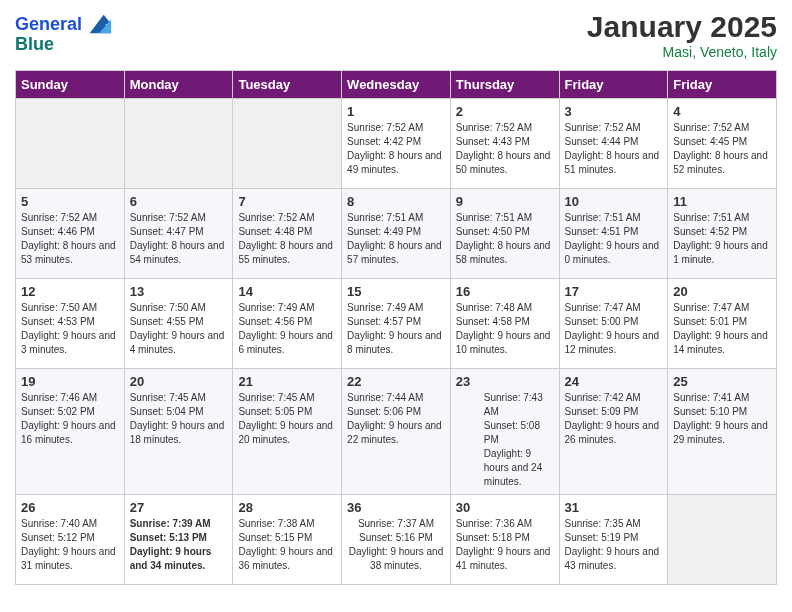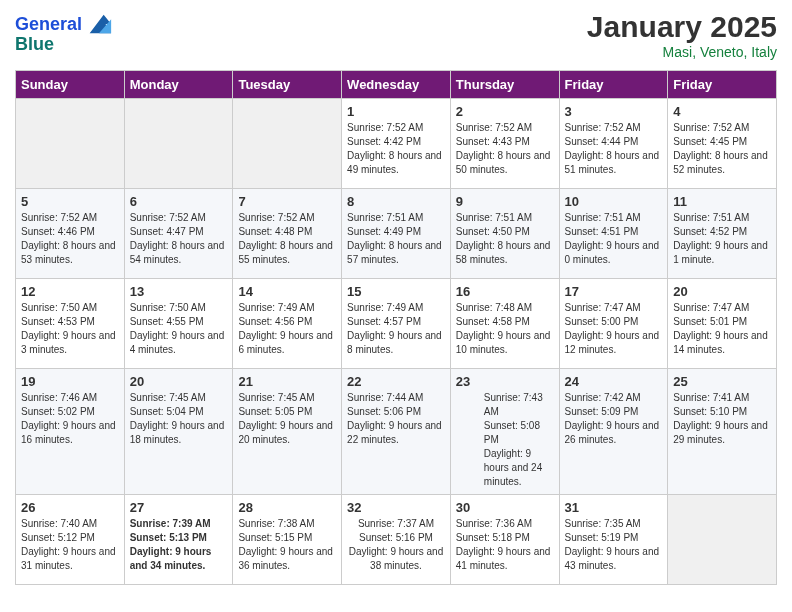--- a/index.html
+++ b/index.html
@@ -299,21 +299,21 @@
 Sunset: 5:13 PM
 Daylight: 9 hours and 34 minutes.</div>
           </td>
           <td>
             <div class="day-number">28</div>
             <div class="day-info" style="white-space: pre-line;">Sunrise: 7:38 AM
 Sunset: 5:15 PM
 Daylight: 9 hours and 36 minutes.</div>
           </td>
           <td>
-            <div class="day-number">32</div>
+            <div class="day-number">36</div>
             <div class="day-info" style="white-space: pre-line; text-align: center;">Sunrise: 7:37 AM
 Sunset: 5:16 PM
 Daylight: 9 hours and 38 minutes.</div>
           </td>
           <td>
             <div class="day-number">30</div>
             <div class="day-info" style="white-space: pre-line;">Sunrise: 7:36 AM
 Sunset: 5:18 PM
 Daylight: 9 hours and 41 minutes.</div>
           </td>

